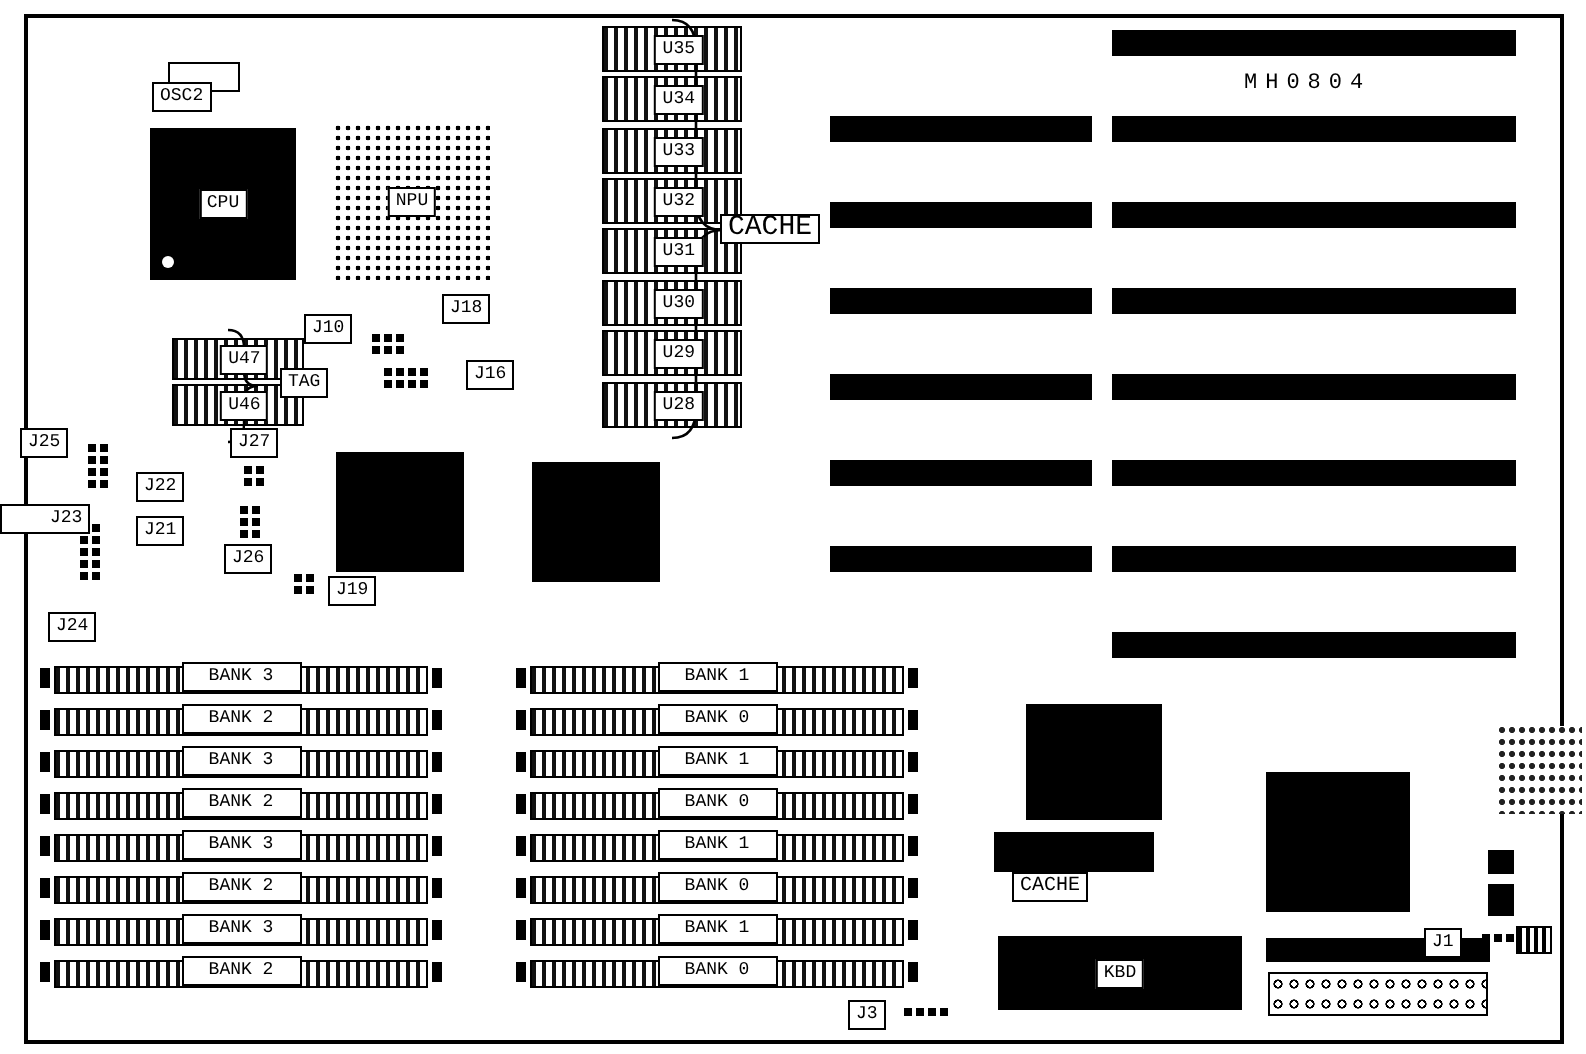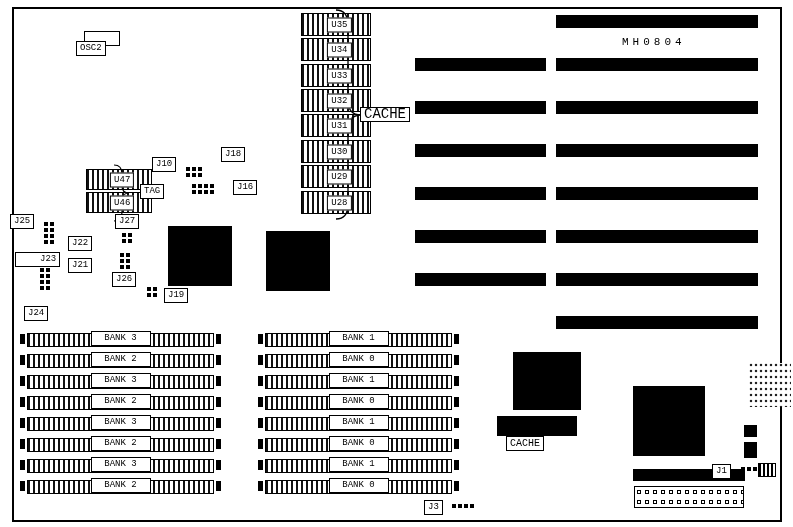--- a/index.html
+++ b/index.html
@@ -39,21 +39,28 @@
 </style>
 </head>
 <body>
 
 <div id="stage">
   <div class="outline"></div>
 
   <div style="position:absolute;left:84px;top:31px;width:34px;height:13px;border:1px solid #000;background:#fff;"></div>
   <span class="lbl" style="left:76px;top:41px;">OSC2</span>
 
-
+  <div class="black" style="left:75px;top:64px;width:73px;height:76px;">
+    <span class="cpu-dot" style="left:6px;bottom:6px;"></span>
+    <span class="lbl centerlbl">CPU</span>
+  </div>
+
+  <div class="pga" style="left:167px;top:62px;width:78px;height:78px;">
+    <span class="lbl centerlbl">NPU</span>
+  </div>
 
   <div class="dip" style="left:261px;top:13px;width:68px;height:21px;">
       <span class="lbl">U35</span>
     </div>
   <div class="dip" style="left:261px;top:38px;width:68px;height:21px;">
       <span class="lbl">U34</span>
     </div>
   <div class="dip" style="left:261px;top:64px;width:68px;height:21px;">
       <span class="lbl">U33</span>
     </div>
@@ -106,21 +113,21 @@
       <span></span>
       <span></span>
       <span></span>
       <span></span>
       <span></span>
       <span></span>
     </div>
 
   <span class="lbl" style="left:10px;top:214px;">J25</span>
   <span class="lbl" style="left:68px;top:236px;">J22</span>
-  <span class="lbl" style="left:15px;top:252px;padding-left:24px;">J23</span>
+  <span class="lbl" style="left:0;top:252px;padding-left:24px;">J23</span>
   <span class="lbl" style="left:68px;top:258px;">J21</span>
   <span class="lbl" style="left:24px;top:306px;">J24</span>
   <div class="pins" style="left: 44px; top: 222px; grid-template-columns: repeat(2, 4px);">
       <span></span>
       <span></span>
       <span></span>
       <span></span>
       <span></span>
       <span></span>
       <span></span>
@@ -282,20 +289,23 @@
       <span class="lbl bank">BANK 0</span>
     </div>
 
   <div class="black" style="left:513px;top:352px;width:68px;height:58px;"></div>
   <div class="black" style="left:633px;top:386px;width:72px;height:70px;"></div>
   <div class="dotpad" style="left:749px;top:363px;width:42px;height:44px;"></div>
 
   <div class="black" style="left:497px;top:416px;width:80px;height:20px;"></div>
   <span class="lbl" style="left:506px;top:436px;font-size:10px;">CACHE</span>
 
+  <div class="black" style="left:499px;top:468px;width:122px;height:37px;">
+    <span class="lbl centerlbl">KBD</span>
+  </div>
 
   <div class="black" style="left:633px;top:469px;width:112px;height:12px;"></div>
   <div class="hdr-dots" style="left:634px;top:486px;width:108px;height:20px;"></div>
 
   <span class="lbl" style="left:712px;top:464px;">J1</span>
   <div class="pins" style="left: 741px; top: 467px; grid-template-columns: repeat(3, 4px);">
       <span></span>
       <span></span>
       <span></span>
     </div>

